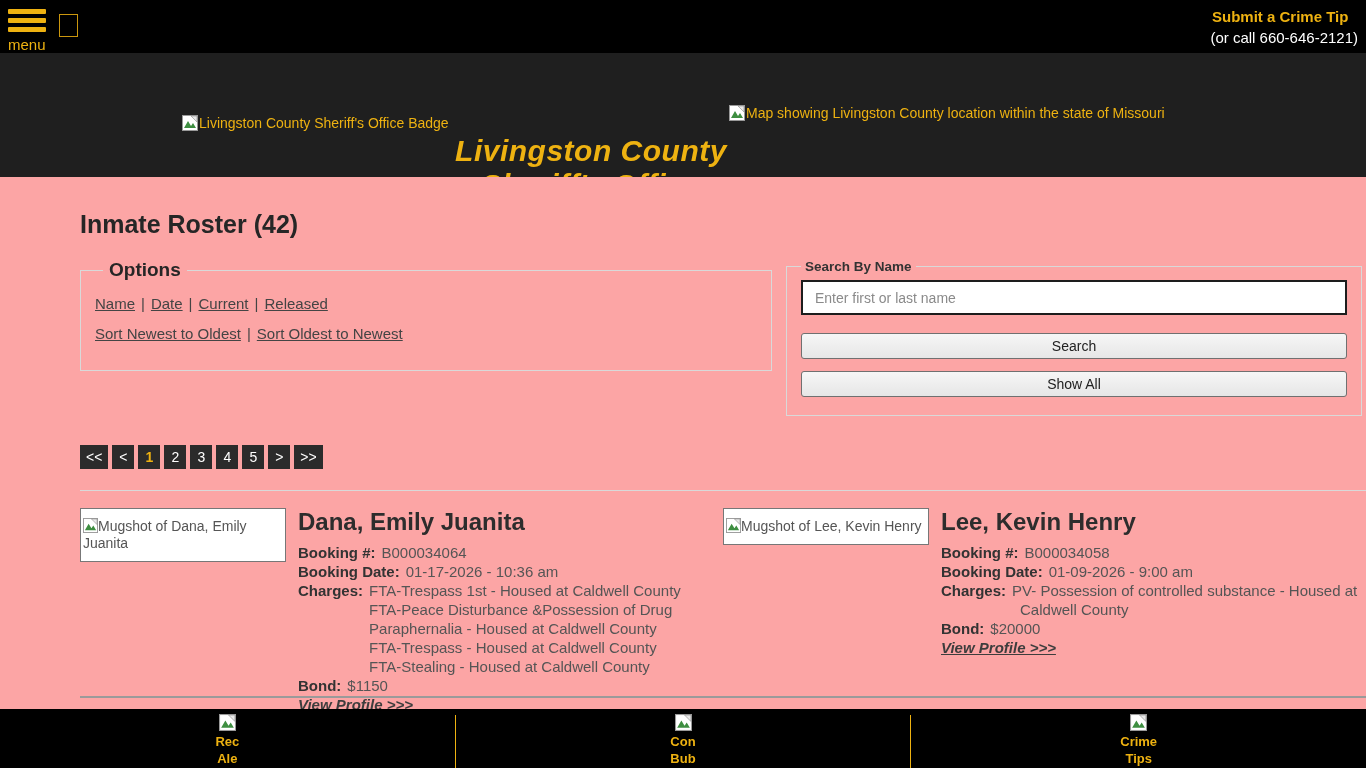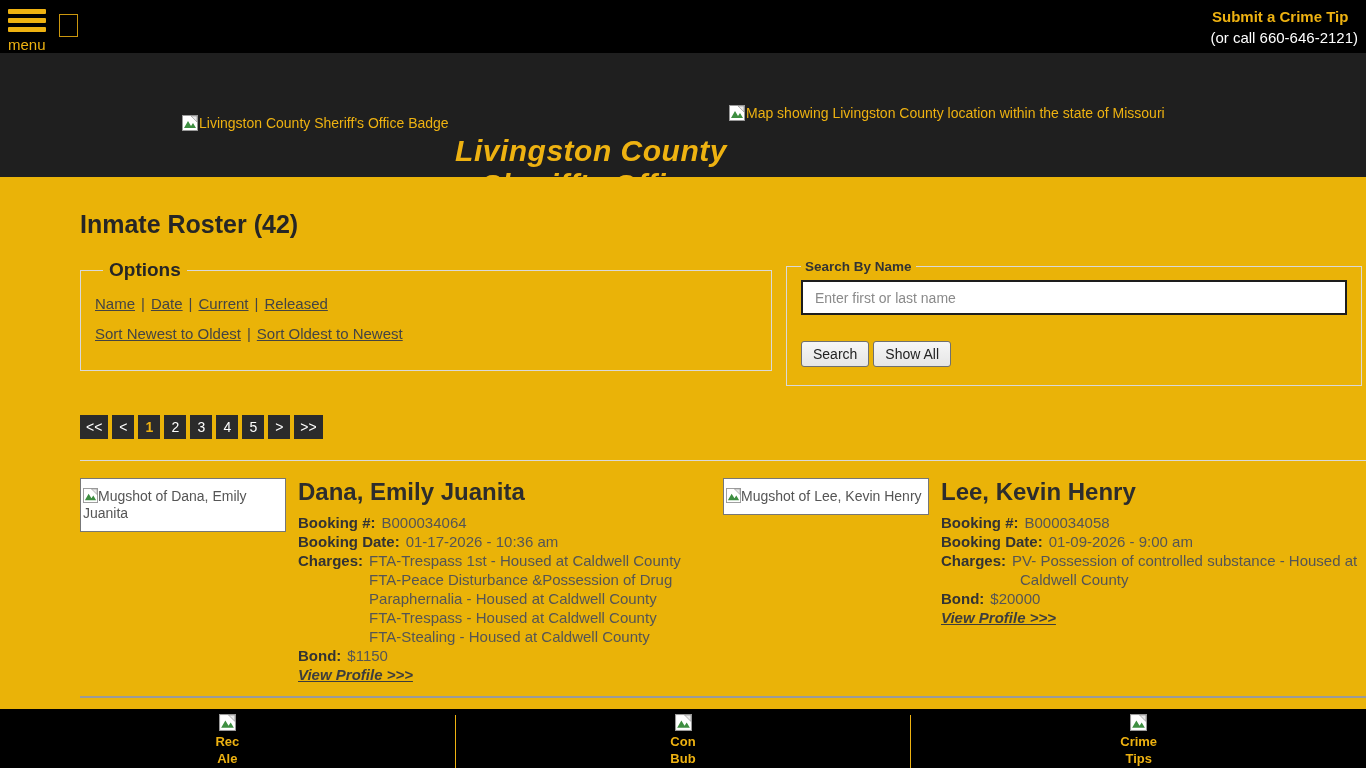--- a/index.html
+++ b/index.html
@@ -25,38 +25,38 @@
   .broken-img svg { flex:0 0 auto; }
   .alt-gold { color:#EEB211; font-size:14px; line-height:16px; }
   .badge-alt { position:absolute; left:182px; top:62px; }
   .map-alt   { position:absolute; left:729px; top:52px; }
   .site-title { position:absolute; left:366px; top:81px; width:450px; text-align:center; }
   .site-title .t-line { color:#EEB211; font-size:30px; font-weight:bold; font-style:italic;
                         line-height:34px; letter-spacing:.5px; }
   .site-title .t-sub  { color:#EEB211; font-size:15px; font-weight:bold; margin-top:2px; }
 
   
-  .main { position:relative; width:100%; height:532px; background:#eab308; overflow:hidden; }
+  .main { position:relative; width:100%; height:532px; background:#fca5a5; overflow:hidden; }
   .page-title { margin:33px 0 0 80px; font-size:25px; font-weight:bold; color:#262626; }
 
   .panel-row { display:flex; align-items:flex-start; gap:14px; margin:20px 4px 0 80px; }
   fieldset { border:1px solid #d9d9d9; padding:6px 14px 14px 14px; }
   .fs-options { width:692px; min-height:112px; }
   .fs-options legend { font-size:19px; font-weight:bold; color:#262626; padding:0 6px; margin-left:8px; }
   .links-row { margin-top:8px; font-size:15px; color:#444; }
   .links-row + .links-row { margin-top:13px; }
   .links-row a { color:#444; text-decoration:underline; }
   .sep { color:#444; margin:0 6px; }
 
   .fs-search { flex:1; min-height:90px; padding-bottom:18px; }
   .fs-search legend { font-size:13.5px; font-weight:bold; color:#333; padding:0 4px; }
   .search-input { width:100%; height:35px; border:2px solid #1d1d1d; font-size:14px;
                   padding:0 12px; color:#222; font-family:"Liberation Sans",sans-serif; }
   .search-input::placeholder { color:#8a8a8a; }
-  .btn-row { margin-top:26px; display:flex; gap:4px; }
+  .btn-row { margin-top:18px; display:flex; gap:12px;flex-direction:column; }
   .btn { font-size:14px; color:#222; background:linear-gradient(#f6f6f6,#e6e6e6);
          border:1px solid #707070; border-radius:3px; padding:4px 11px; cursor:pointer;
          font-family:"Liberation Sans",sans-serif; }
 
   .pagination { margin:29px 0 0 80px; display:flex; gap:4px; }
   .page-btn { min-width:22px; height:24px; background:#2B2B2B; color:#fff; font-size:14px;
               display:flex; align-items:center; justify-content:center; padding:0 6px;
               cursor:pointer; user-select:none; }
   .page-btn.current { color:#EEB211; font-weight:bold; }
 

